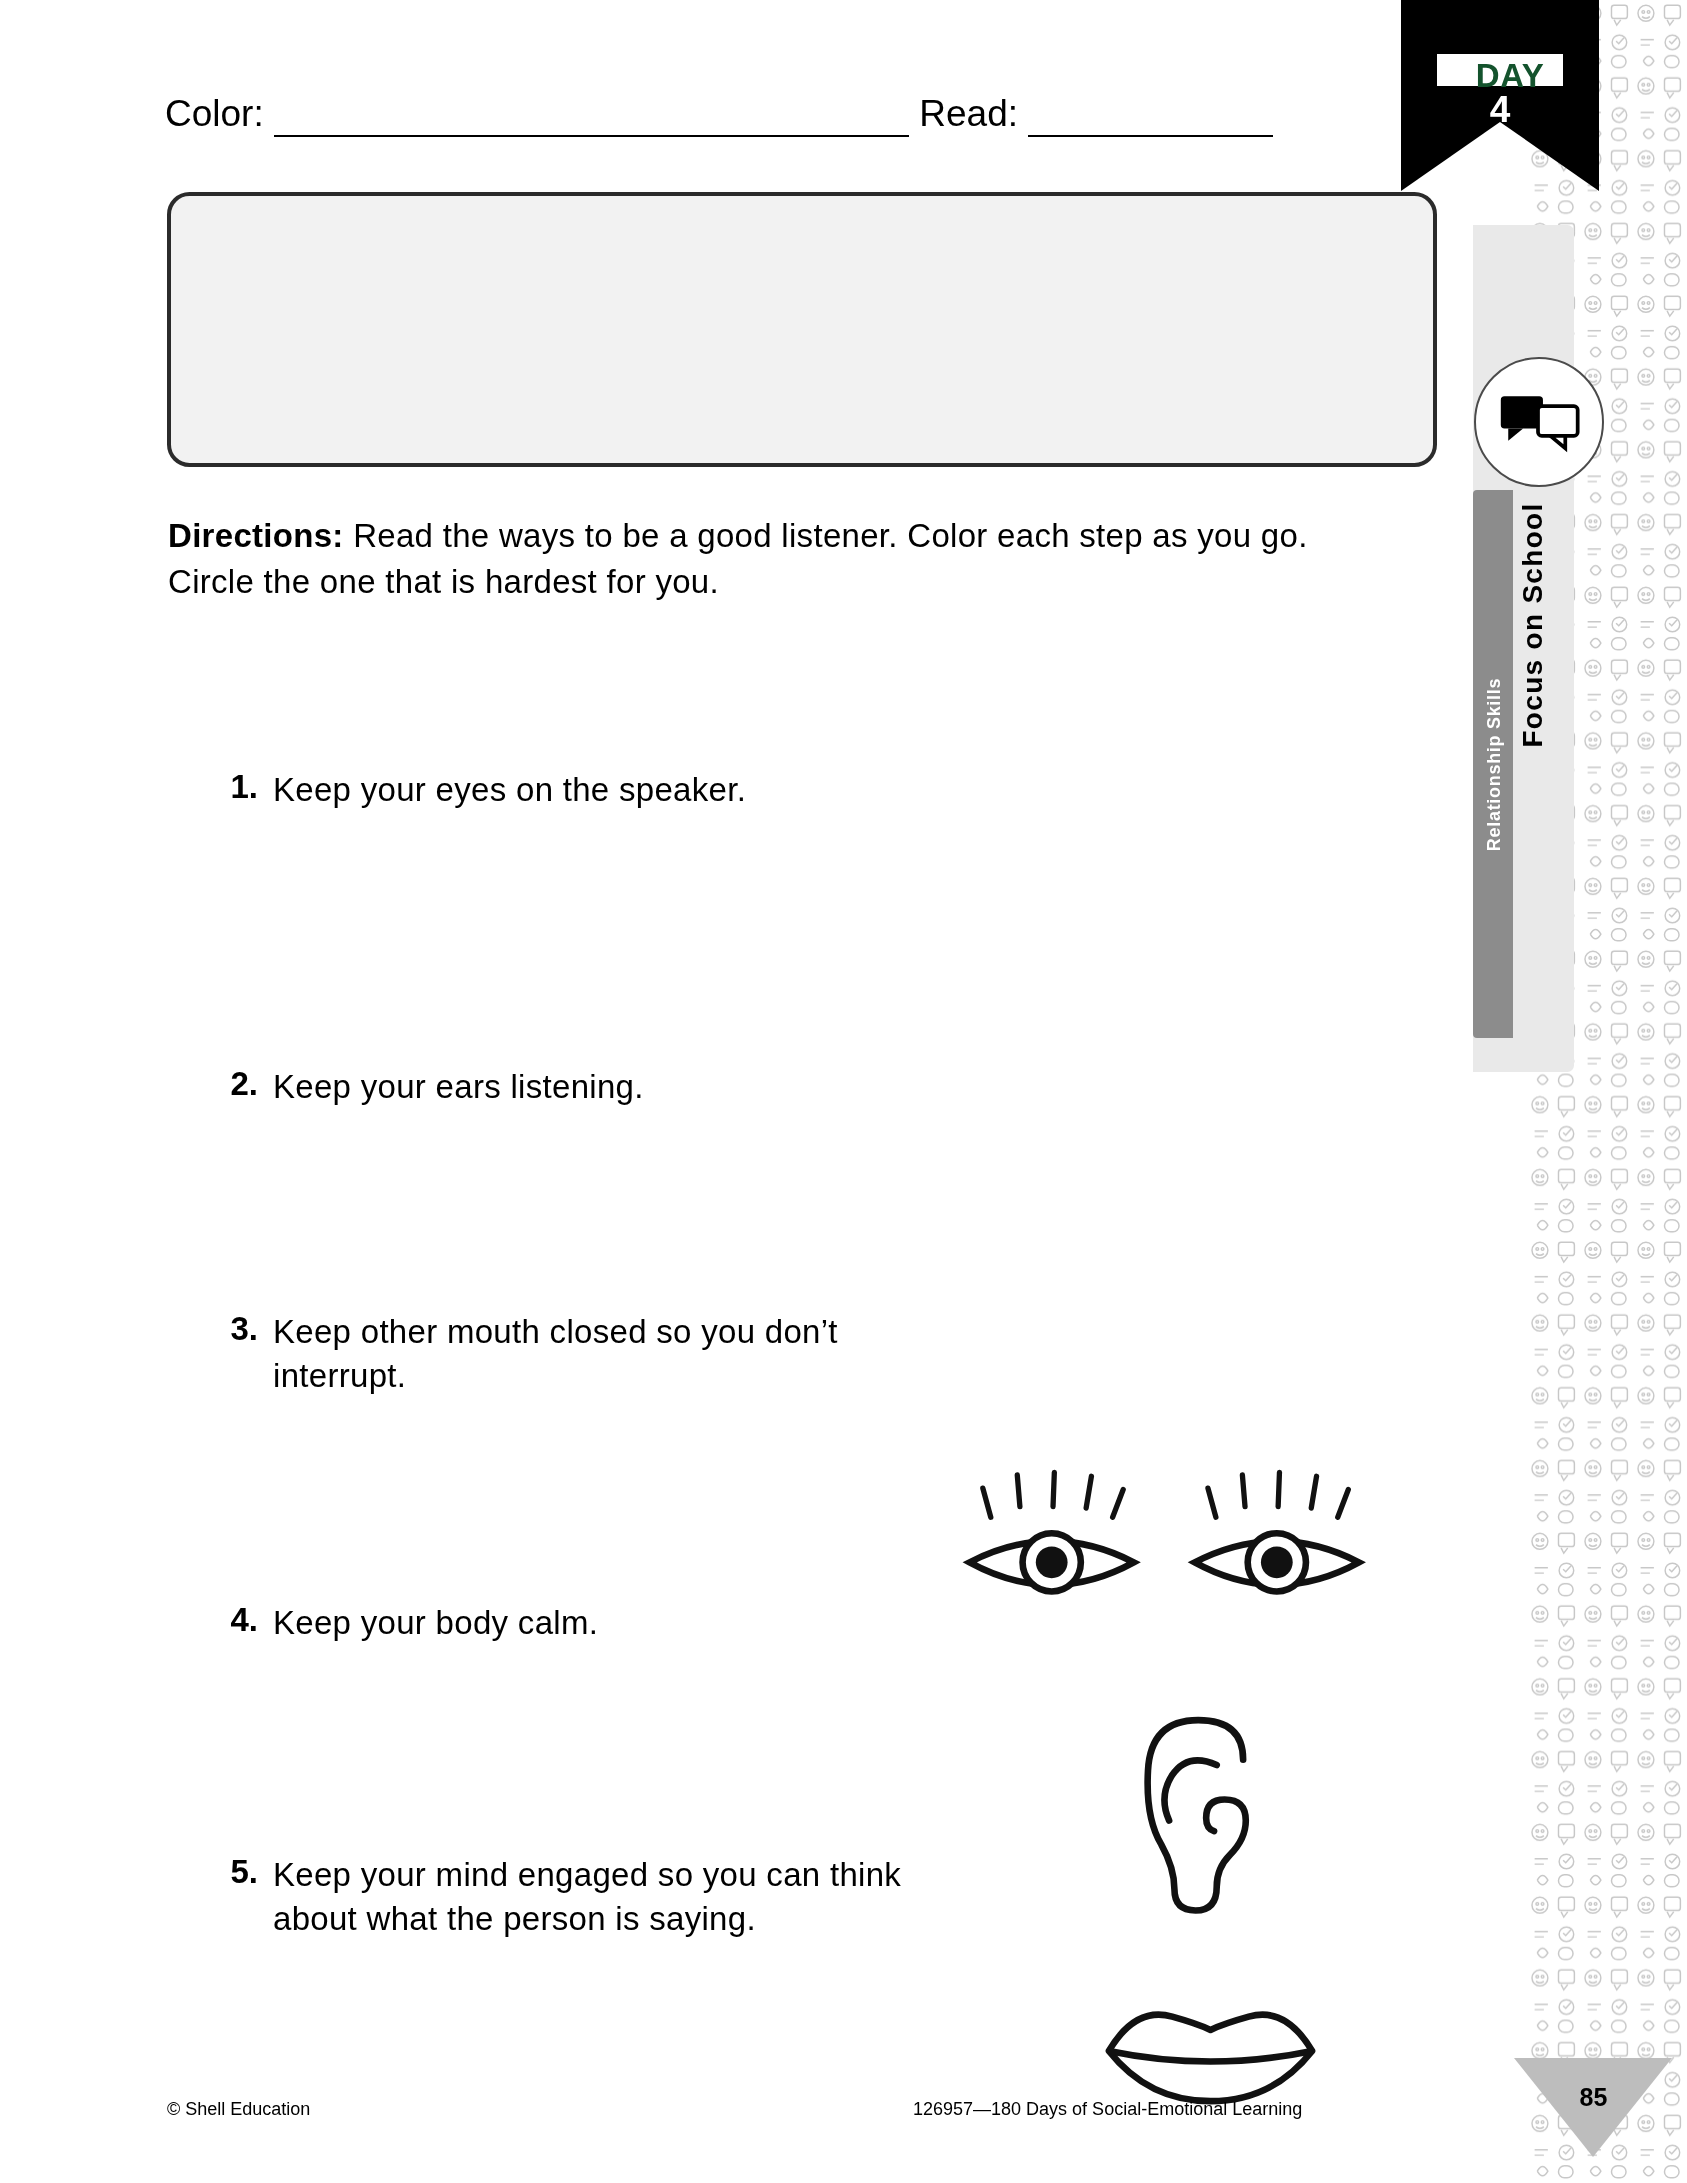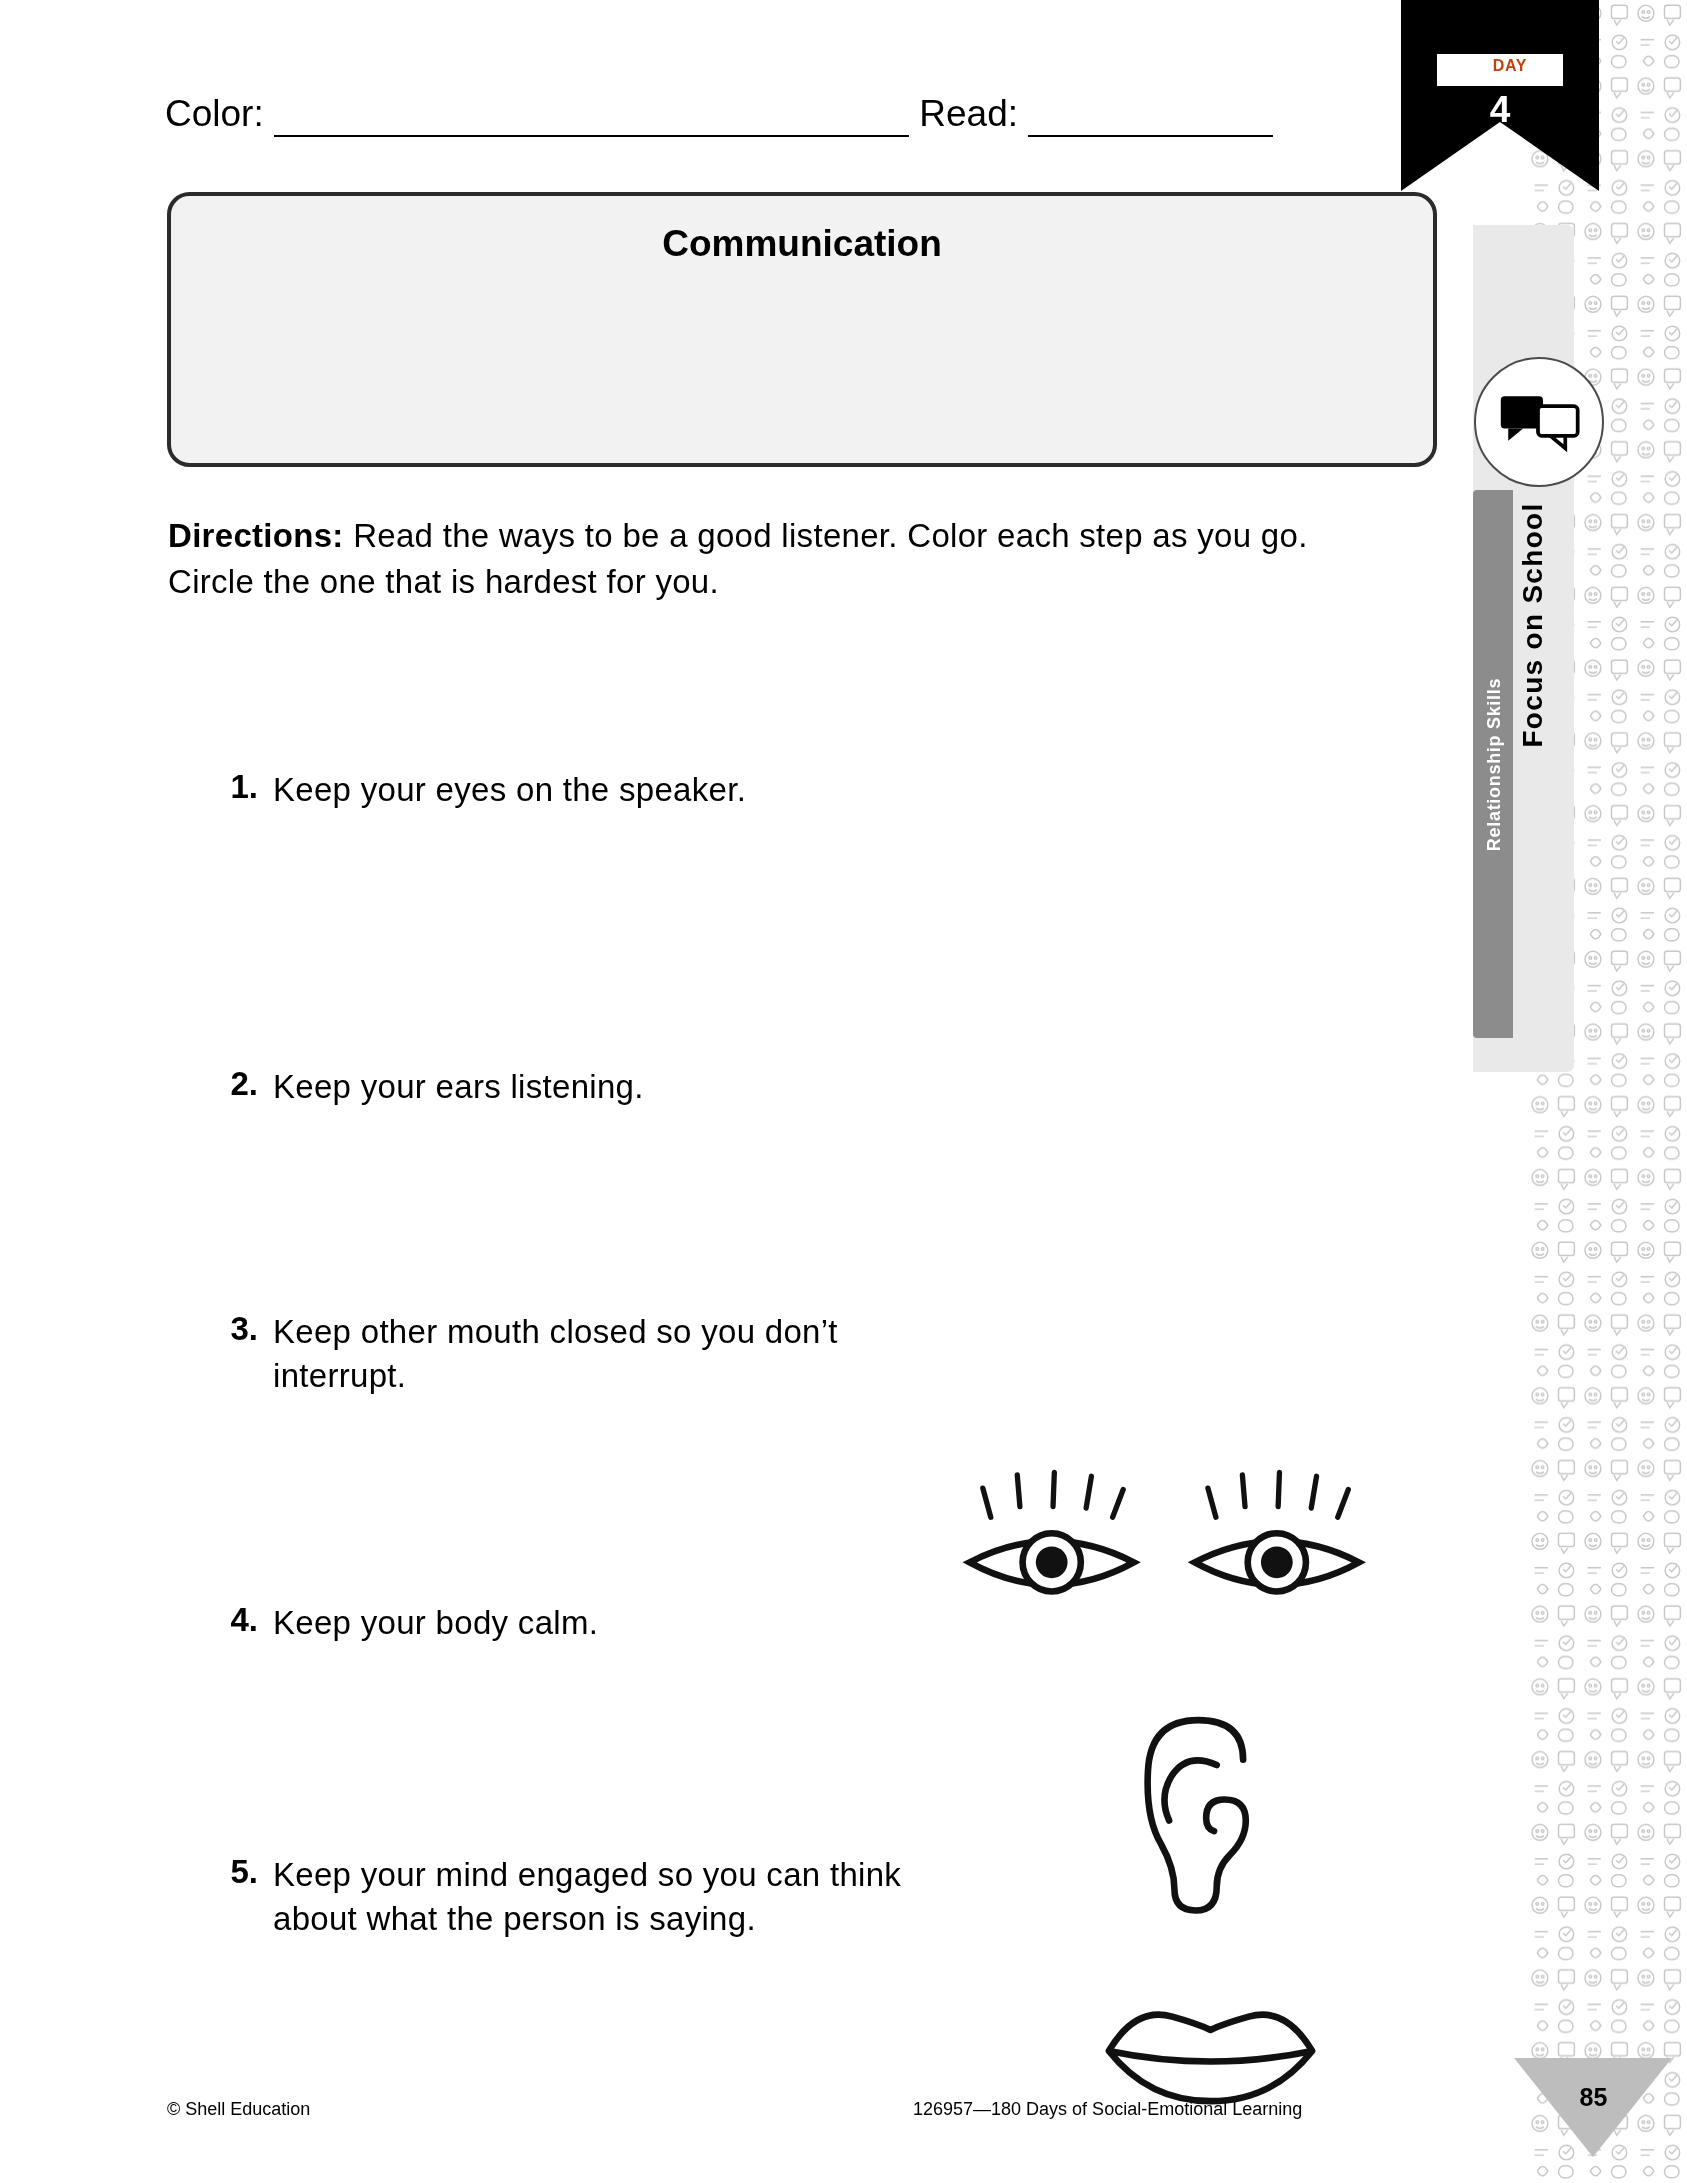--- a/index.html
+++ b/index.html
@@ -86,23 +86,23 @@
     width: 126px;
     height: 32px;
     background: #ffffff;
   }
   .week-flag .day {
     position: absolute;
     top: 57px;
     left: 0;
     width: 218px;
     text-align: center;
-    color: #c2410c;
-    font-weight: bold;
-    font-size: 16px;
+    color: #14532d;
+    font-weight: bold;
+    font-size: 33px;
     letter-spacing: 0.7px;
   }
   .week-flag .daynum {
     position: absolute;
     top: 89px;
     left: 0;
     width: 198px;
     text-align: center;
     color: #ffffff;
     font-weight: bold;
@@ -340,21 +340,20 @@
 </div>
 
 <div class="name-row">
   <span class="lbl">Color:</span>
   <span class="rule rule-name">&nbsp;</span>
   <span class="lbl">Read:</span>
   <span class="rule rule-date">&nbsp;</span>
 </div>
 
 <div class="intro-box">
-  <div class="intro-title">Communication</div>
 </div>
 
 <div class="directions">
   <b>Directions:</b><span> Read the ways to be a good listener.  Color each step as you go.  Circle the one that is hardest for you.</span>
 </div>
 
 <div class="steps">
 
   <div class="step" style="top:40px;">
     <div class="num">1.</div>

